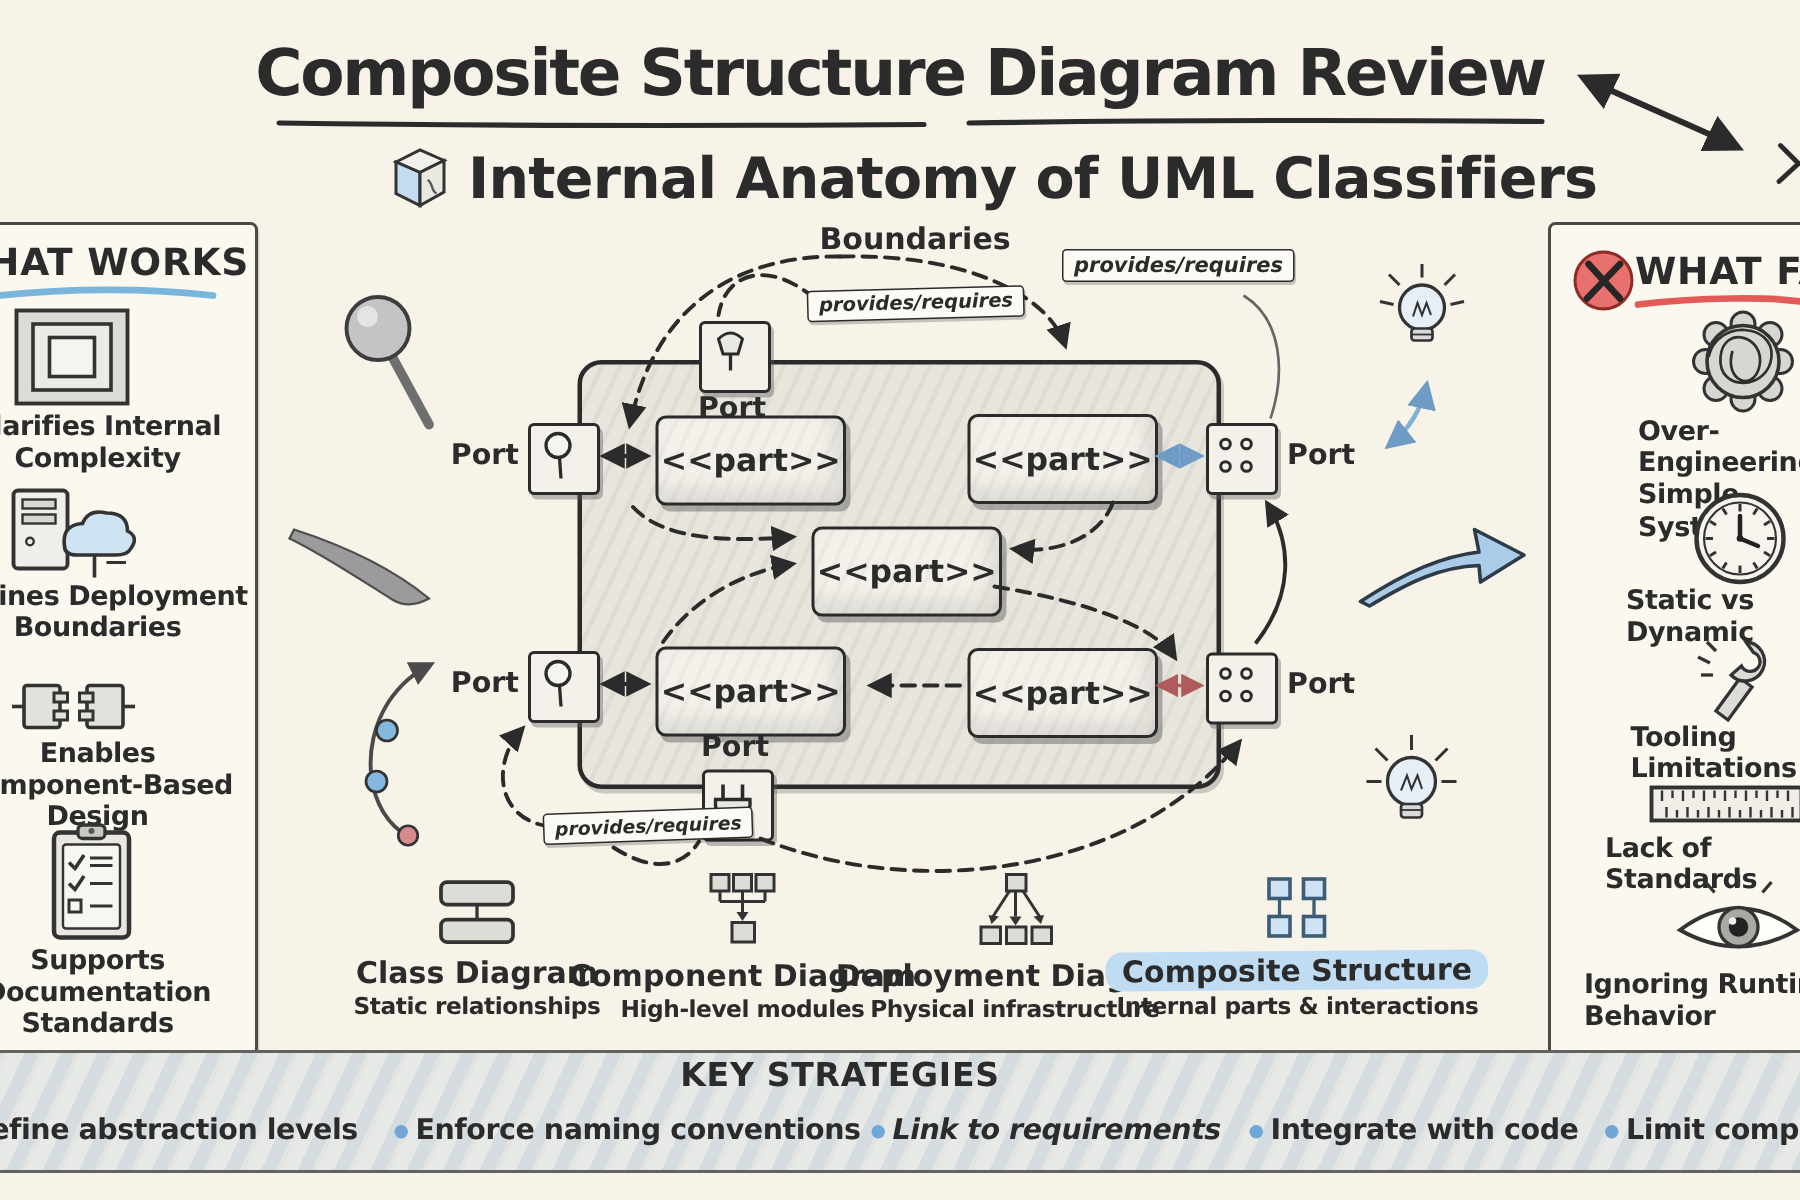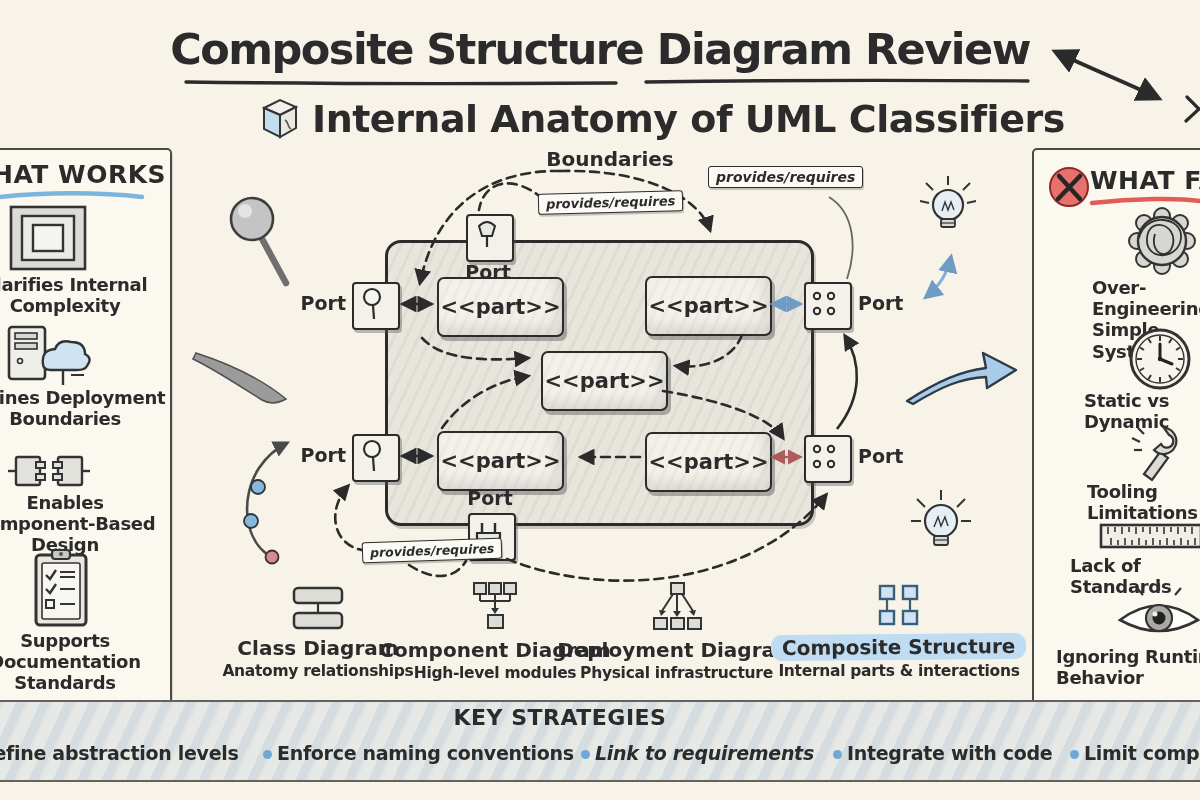--- a/index.html
+++ b/index.html
@@ -389,21 +389,21 @@
     <path d="M 907,401 C 938,381 961,371 986,368 L 983,353 L 1016,370 L 987,388 L 986,377 C 961,378 941,387 913,404 Z" fill="#abcce9" stroke="#2e3b47" stroke-width="2.4" stroke-linejoin="round"></path>
   </svg>
 
   <div class="abs typeBlock" style="left:212px;top:585px;width:212px;">
     <svg width="62" height="46" viewBox="0 0 62 46">
       <rect x="7" y="3" width="48" height="15" rx="4" fill="#ddddd7" stroke="#333" stroke-width="2.5"></rect>
       <line x1="31" y1="18" x2="31" y2="28" stroke="#333" stroke-width="2.2"></line>
       <rect x="7" y="28" width="48" height="15" rx="4" fill="#ddddd7" stroke="#333" stroke-width="2.5"></rect>
     </svg>
     <div class="typeName">Class Diagram</div>
-    <div class="typeDesc">Anatomy relationships</div>
+    <div class="typeDesc">Static relationships</div>
   </div>
 
   <div class="abs typeBlock" style="left:389px;top:581px;width:212px;">
     <svg width="52" height="52" viewBox="0 0 52 52">
       <g fill="#ddddd7" stroke="#333" stroke-width="2">
         <rect x="5" y="2" width="12" height="11"></rect>
           <rect x="20" y="2" width="12" height="11"></rect>
           <rect x="35" y="2" width="12" height="11"></rect>
       </g>
       <g fill="none" stroke="#333" stroke-width="2">
@@ -434,21 +434,21 @@
       <g fill="#ddddd7" stroke="#333" stroke-width="2">
         <rect x="3" y="37" width="13" height="11"></rect>
           <rect x="20" y="37" width="13" height="11"></rect>
           <rect x="37" y="37" width="13" height="11"></rect>
       </g>
     </svg>
     <div class="typeName">Deployment Diagram</div>
     <div class="typeDesc">Physical infrastructure</div>
   </div>
 
-  <div class="abs typeBlock" style="left:752px;top:583px;width:226px;margin-left:34px;">
+  <div class="abs typeBlock" style="left:752px;top:583px;width:226px;">
     <svg width="48" height="46" viewBox="0 0 48 46">
       <g fill="#cfe3f4" stroke="#3c5d76" stroke-width="2.4">
         <rect x="5" y="3" width="14" height="13"></rect>
           <rect x="28" y="3" width="14" height="13"></rect>
         <rect x="5" y="28" width="14" height="13"></rect>
           <rect x="28" y="28" width="14" height="13"></rect>
       </g>
       <line x1="12" y1="16" x2="12" y2="28" stroke="#3c5d76" stroke-width="2.2"></line>
       <line x1="35" y1="16" x2="35" y2="28" stroke="#3c5d76" stroke-width="2.2"></line>
     </svg>

